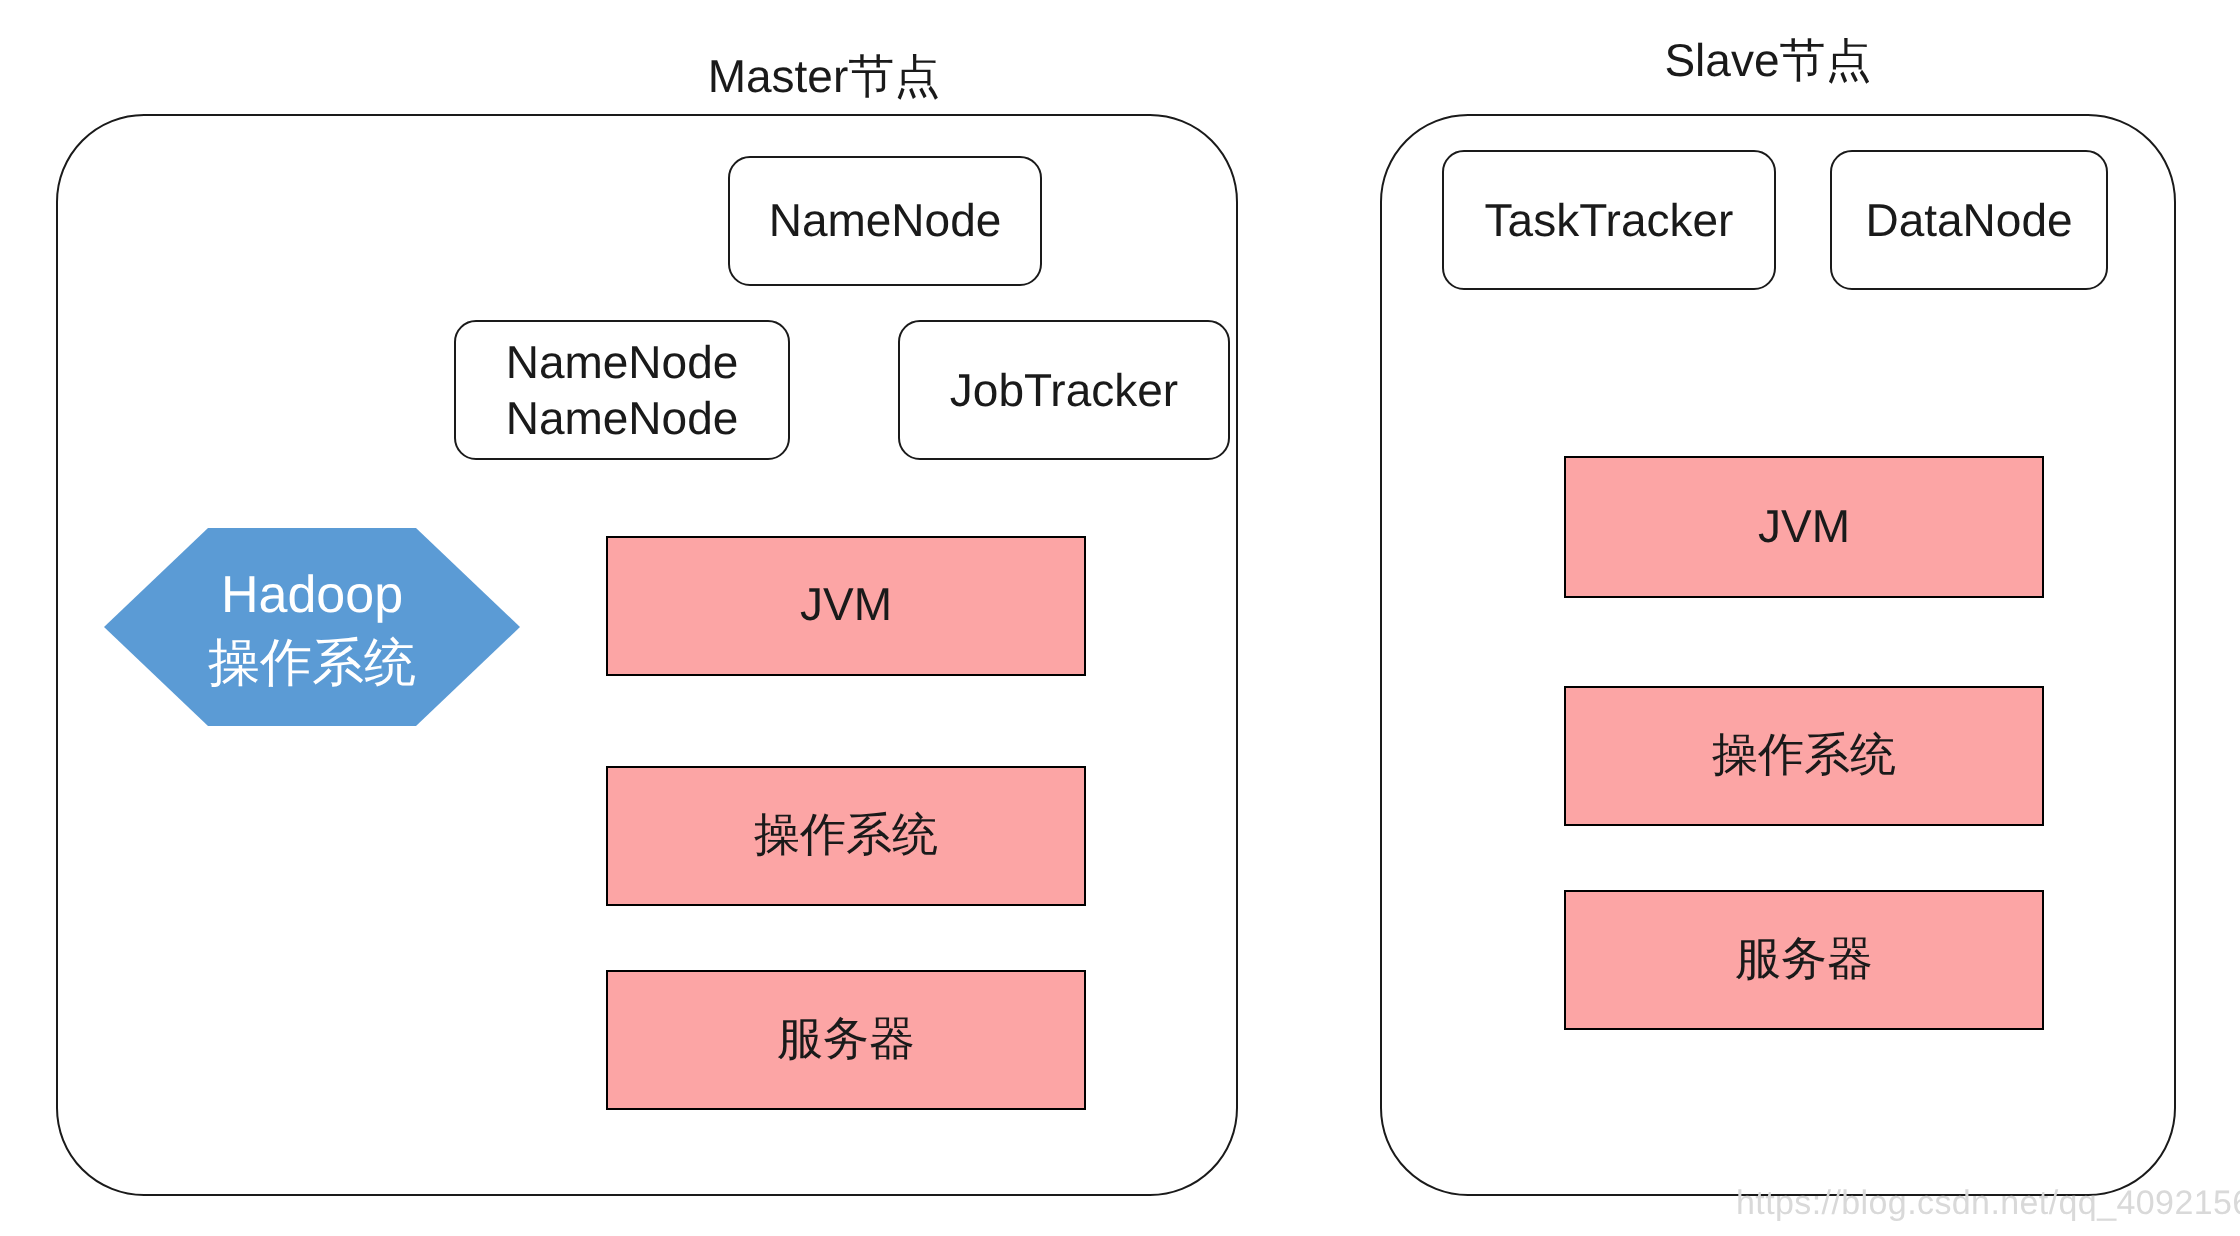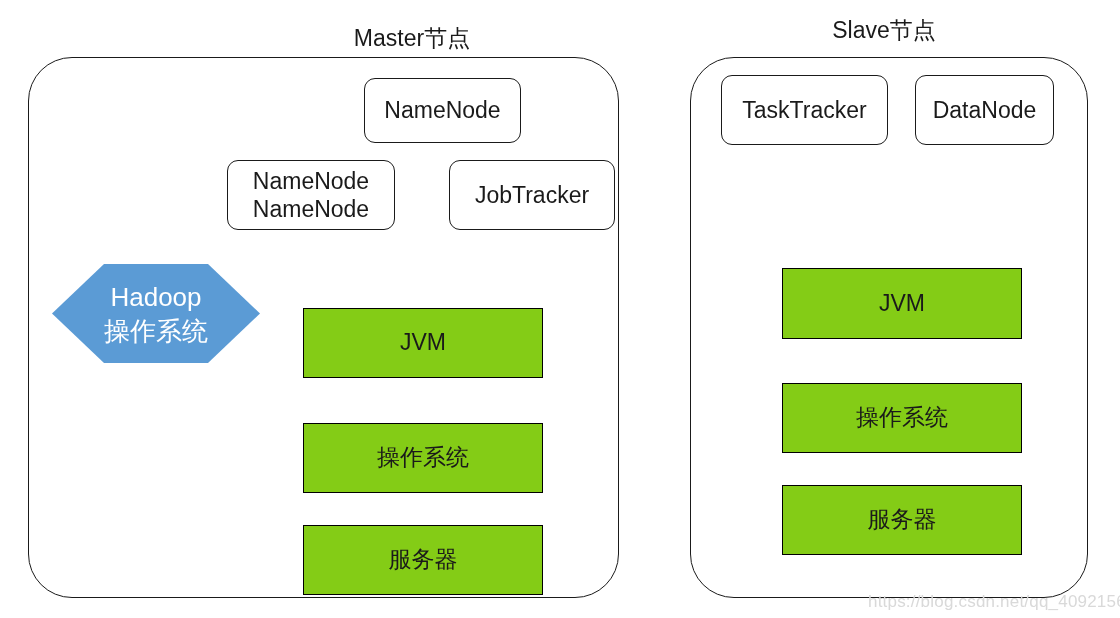--- a/index.html
+++ b/index.html
@@ -59,30 +59,29 @@
     line-height: 1.22;
     color: #1a1a1a;
     padding: 4px 6px;
   }
 
   
   .stack-box {
     position: absolute;
     border: 1.6px solid #000000;
     border-radius: 0;
-    background: #84cc16;
+    background: #fca5a5;
     box-sizing: border-box;
     display: flex;
     align-items: center;
     justify-content: center;
     text-align: right;
     font-size: 23px;
     line-height: 1.2;
     color: #1a1a1a;
-    margin-top: 40px;
   }
 
   
   #hadoop-hex {
     position: absolute;
     left: 52px;
     top: 264px;
     width: 208px;
     height: 99px;
   }

